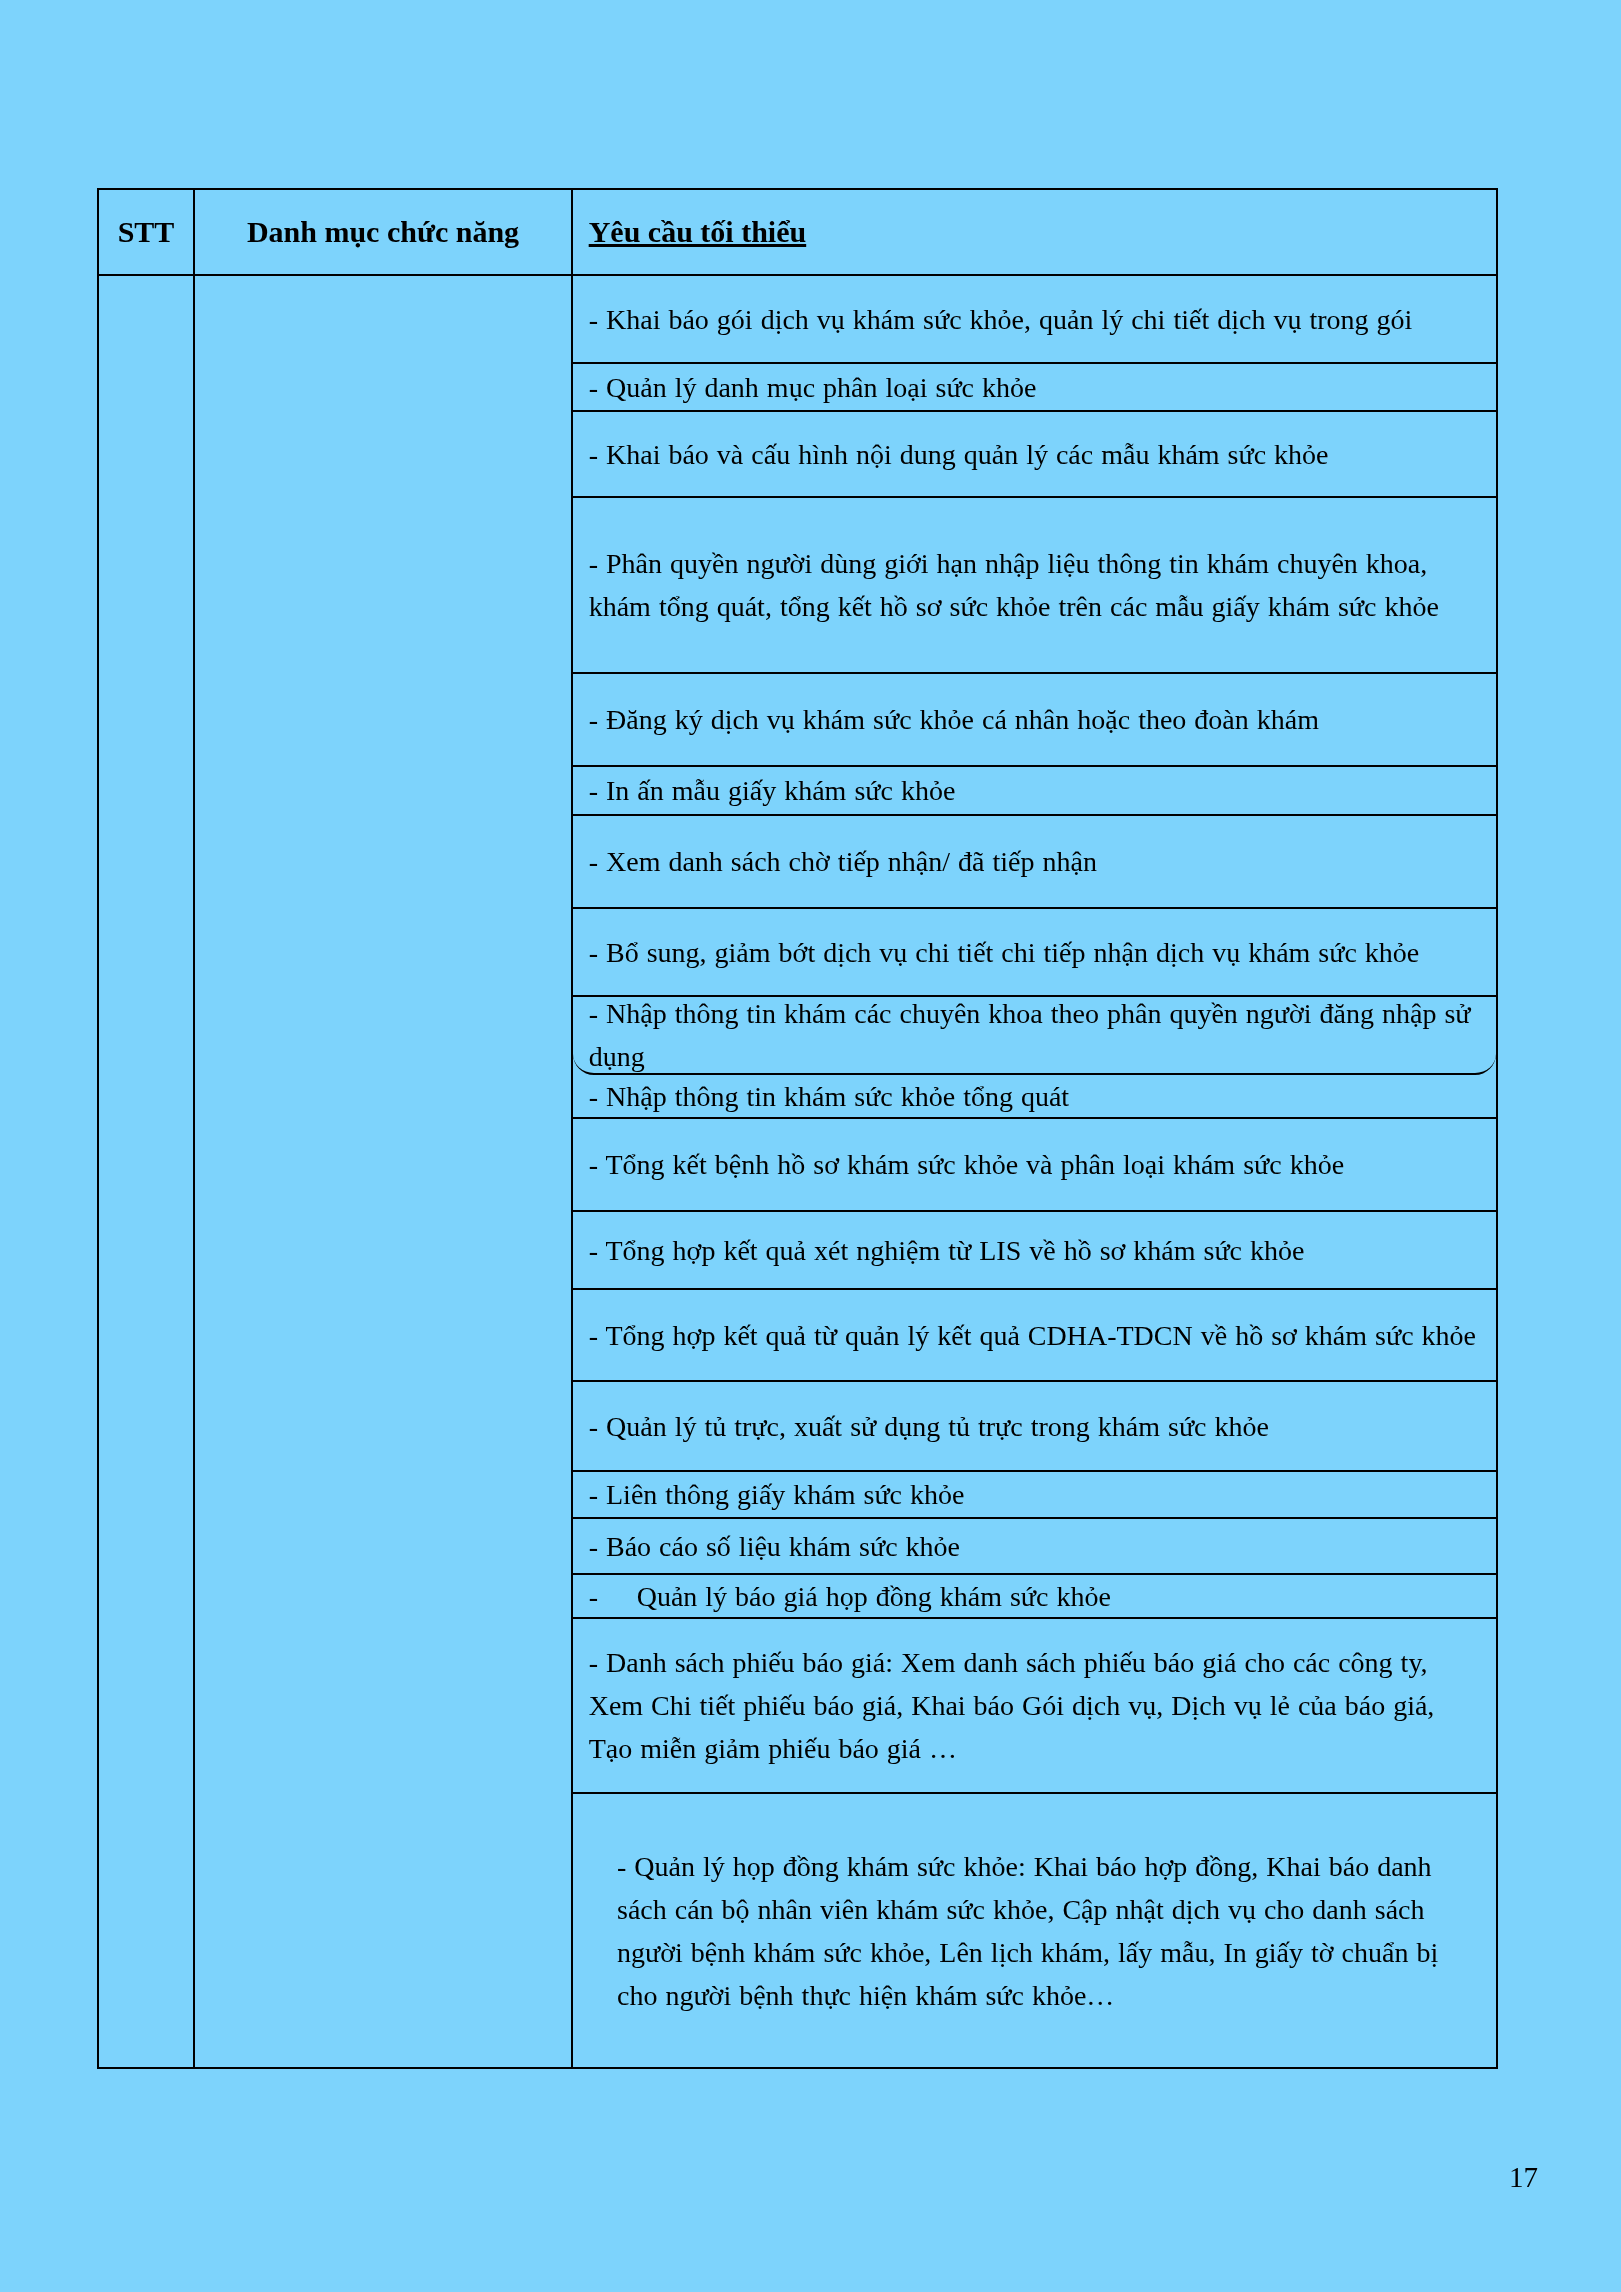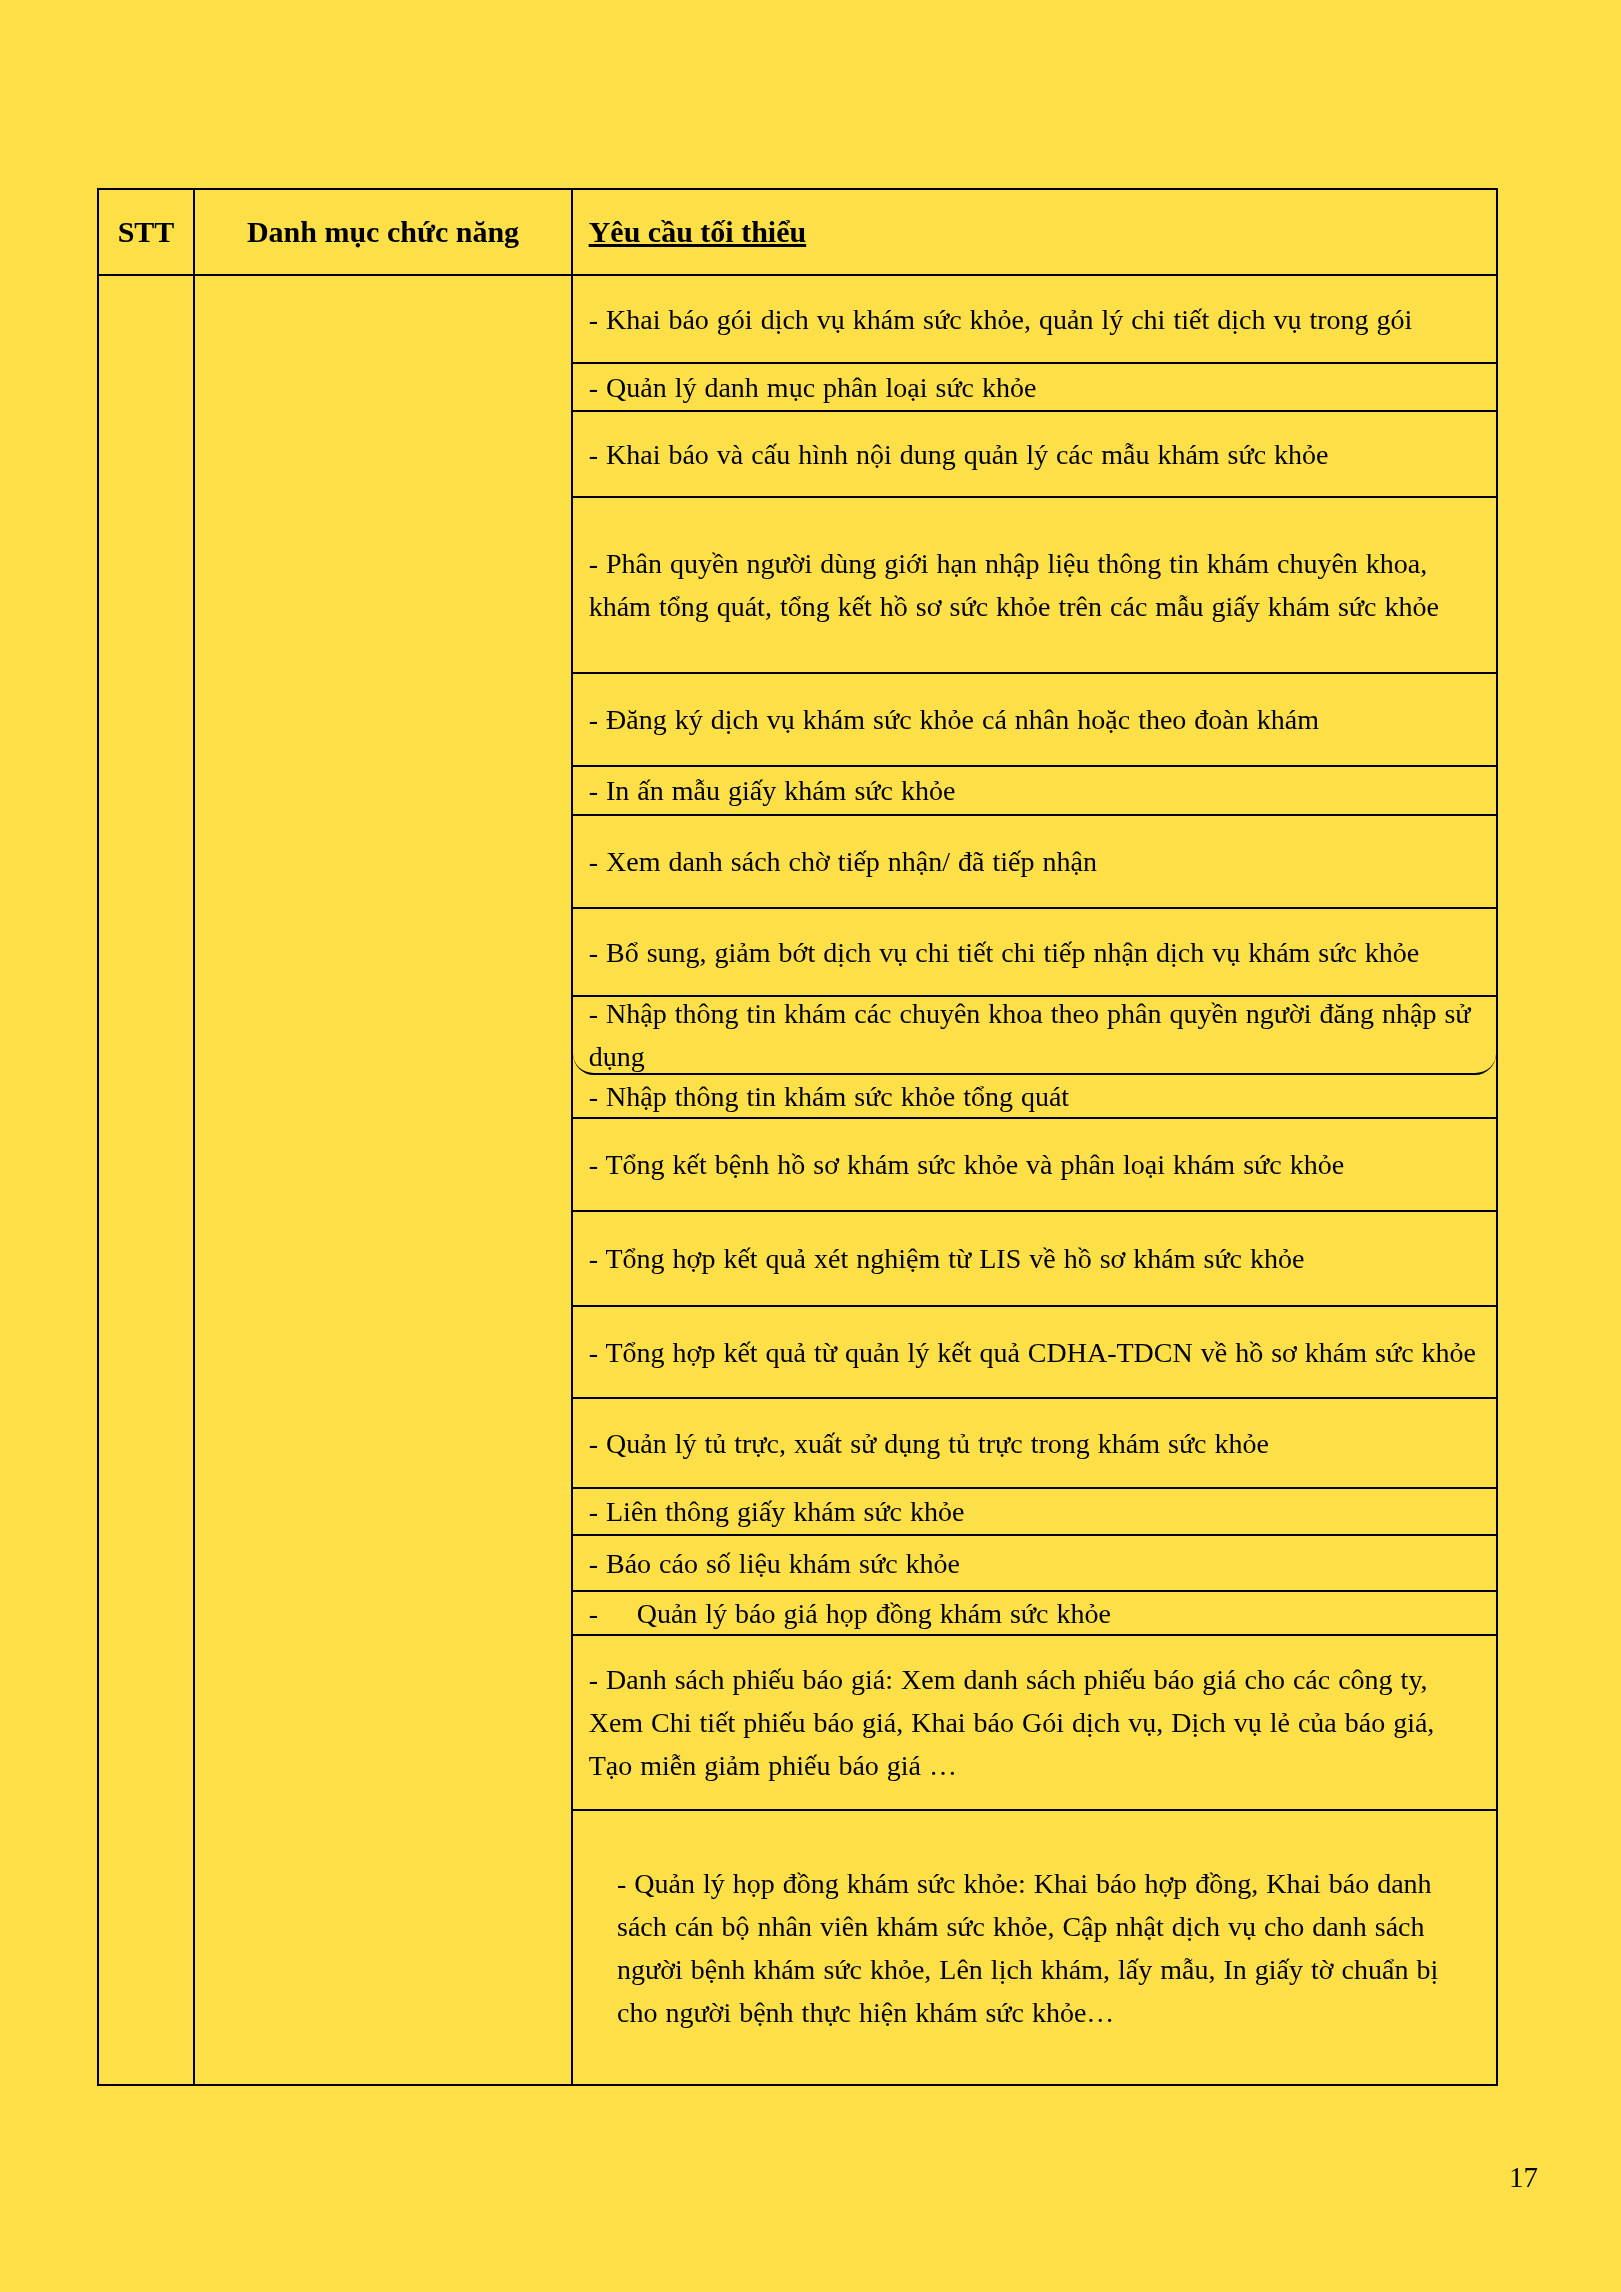--- a/index.html
+++ b/index.html
@@ -4,21 +4,21 @@
 <style>
   html, body {
     margin: 0;
     padding: 0;
     background: #ffffff;
   }
   .page {
     position: relative;
     width: 1621px;
     height: 2293px;
-    background: #fde047;
+    background: #7dd3fc;
     font-family: "Liberation Serif", "DejaVu Serif", serif;
     color: #000000;
     overflow: hidden;
   }
   table.spec-table {
     position: absolute;
     left: 97px;
     top: 188px;
     width: 1400px;
     border-collapse: collapse;
@@ -131,21 +131,21 @@
               </div>
               <div class="req-row" style="height: 78px; border-radius: 21px;">
                 <span class="req-text">- Nhập thông tin khám các chuyên khoa theo phân quyền người đăng nhập sử dụng</span>
               </div>
               <div class="req-row" style="height: 44px;">
                 <span class="req-text">- Nhập thông tin khám sức khỏe tổng quát</span>
               </div>
               <div class="req-row" style="height: 93px;">
                 <span class="req-text">- Tổng kết bệnh hồ sơ khám sức khỏe và phân loại khám sức khỏe</span>
               </div>
-              <div class="req-row" style="height: 95px;">
+              <div class="req-row" style="height: 78px;">
                 <span class="req-text">- Tổng hợp kết quả xét nghiệm từ LIS về hồ sơ khám sức khỏe</span>
               </div>
               <div class="req-row" style="height: 92px;">
                 <span class="req-text">- Tổng hợp kết quả từ quản lý kết quả CDHA-TDCN về hồ sơ khám sức khỏe</span>
               </div>
               <div class="req-row" style="height: 90px;">
                 <span class="req-text">- Quản lý tủ trực, xuất sử dụng tủ trực trong khám sức khỏe</span>
               </div>
               <div class="req-row" style="height: 47px;">
                 <span class="req-text">- Liên thông giấy khám sức khỏe</span>

